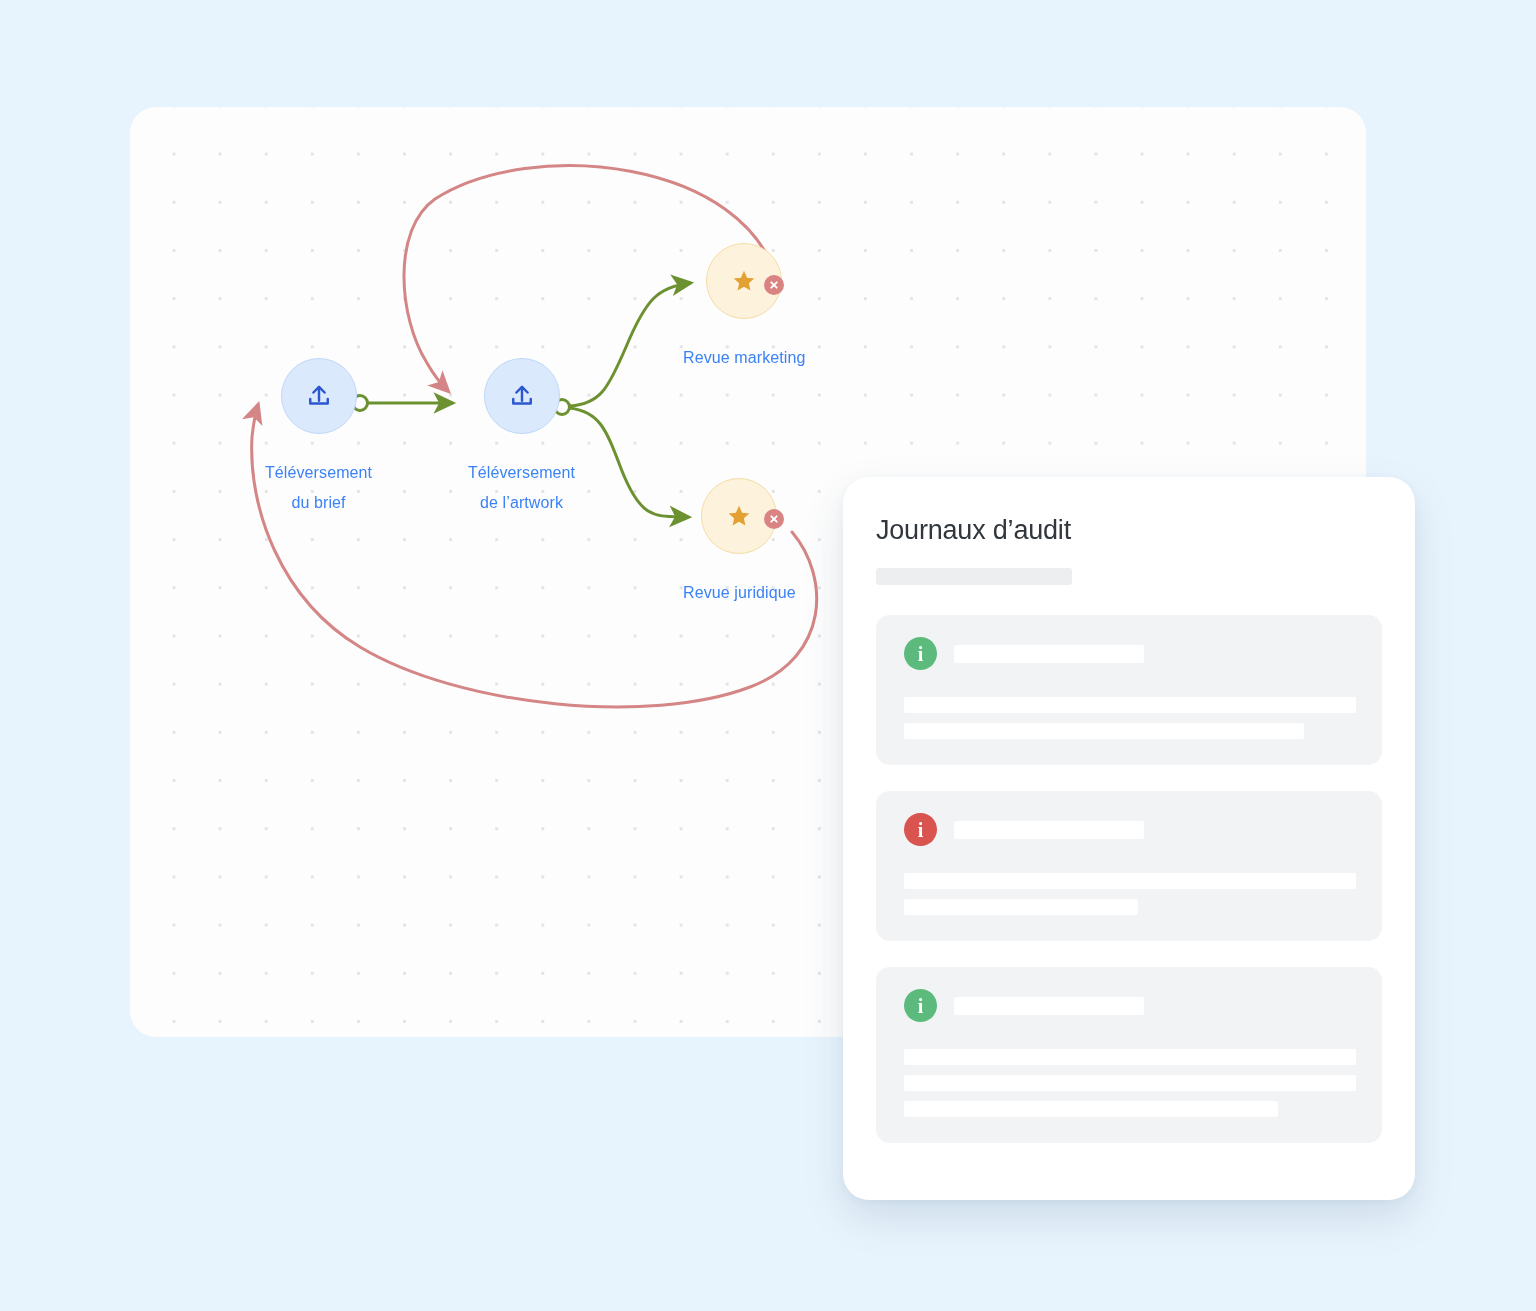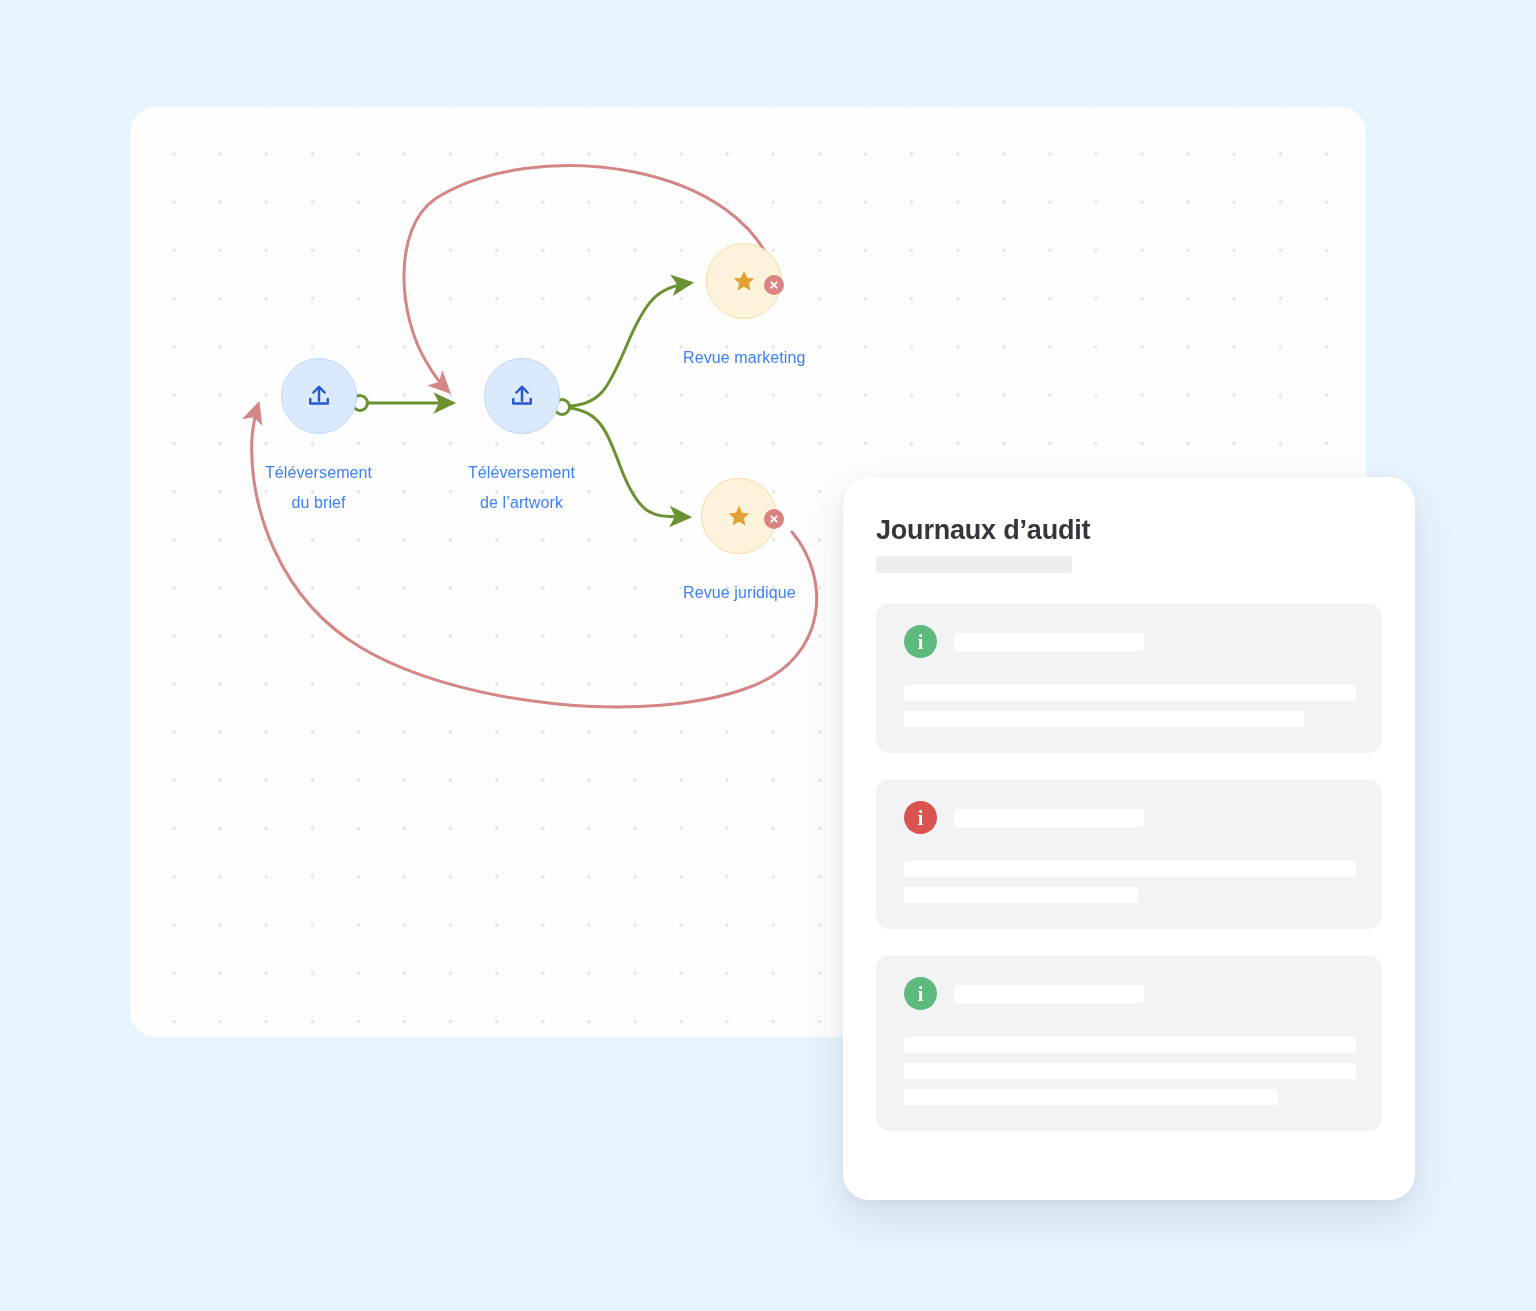--- a/index.html
+++ b/index.html
@@ -93,24 +93,24 @@
     width: 572px;
     height: 723px;
     background: #ffffff;
     border-radius: 26px;
     box-shadow: 0 18px 42px rgba(40, 70, 110, .13), 0 3px 10px rgba(40,70,110,.05);
     box-sizing: border-box;
     padding: 38px 33px 0 33px;
   }
   #audit-title {
     font-size: 27px;
-    font-weight: bold;
+    font-weight: normal;
     color: #32373d;
     letter-spacing: -.2px;
-    margin: 0 0 10px 0;
+    margin: 0 0 22px 0;
   }
   #audit-subbar {
     width: 196px;
     height: 17px;
     background: #eceef0;
     border-radius: 3px;
     margin-bottom: 30px;
   }
   .log-card {
     background: #f2f3f4;

